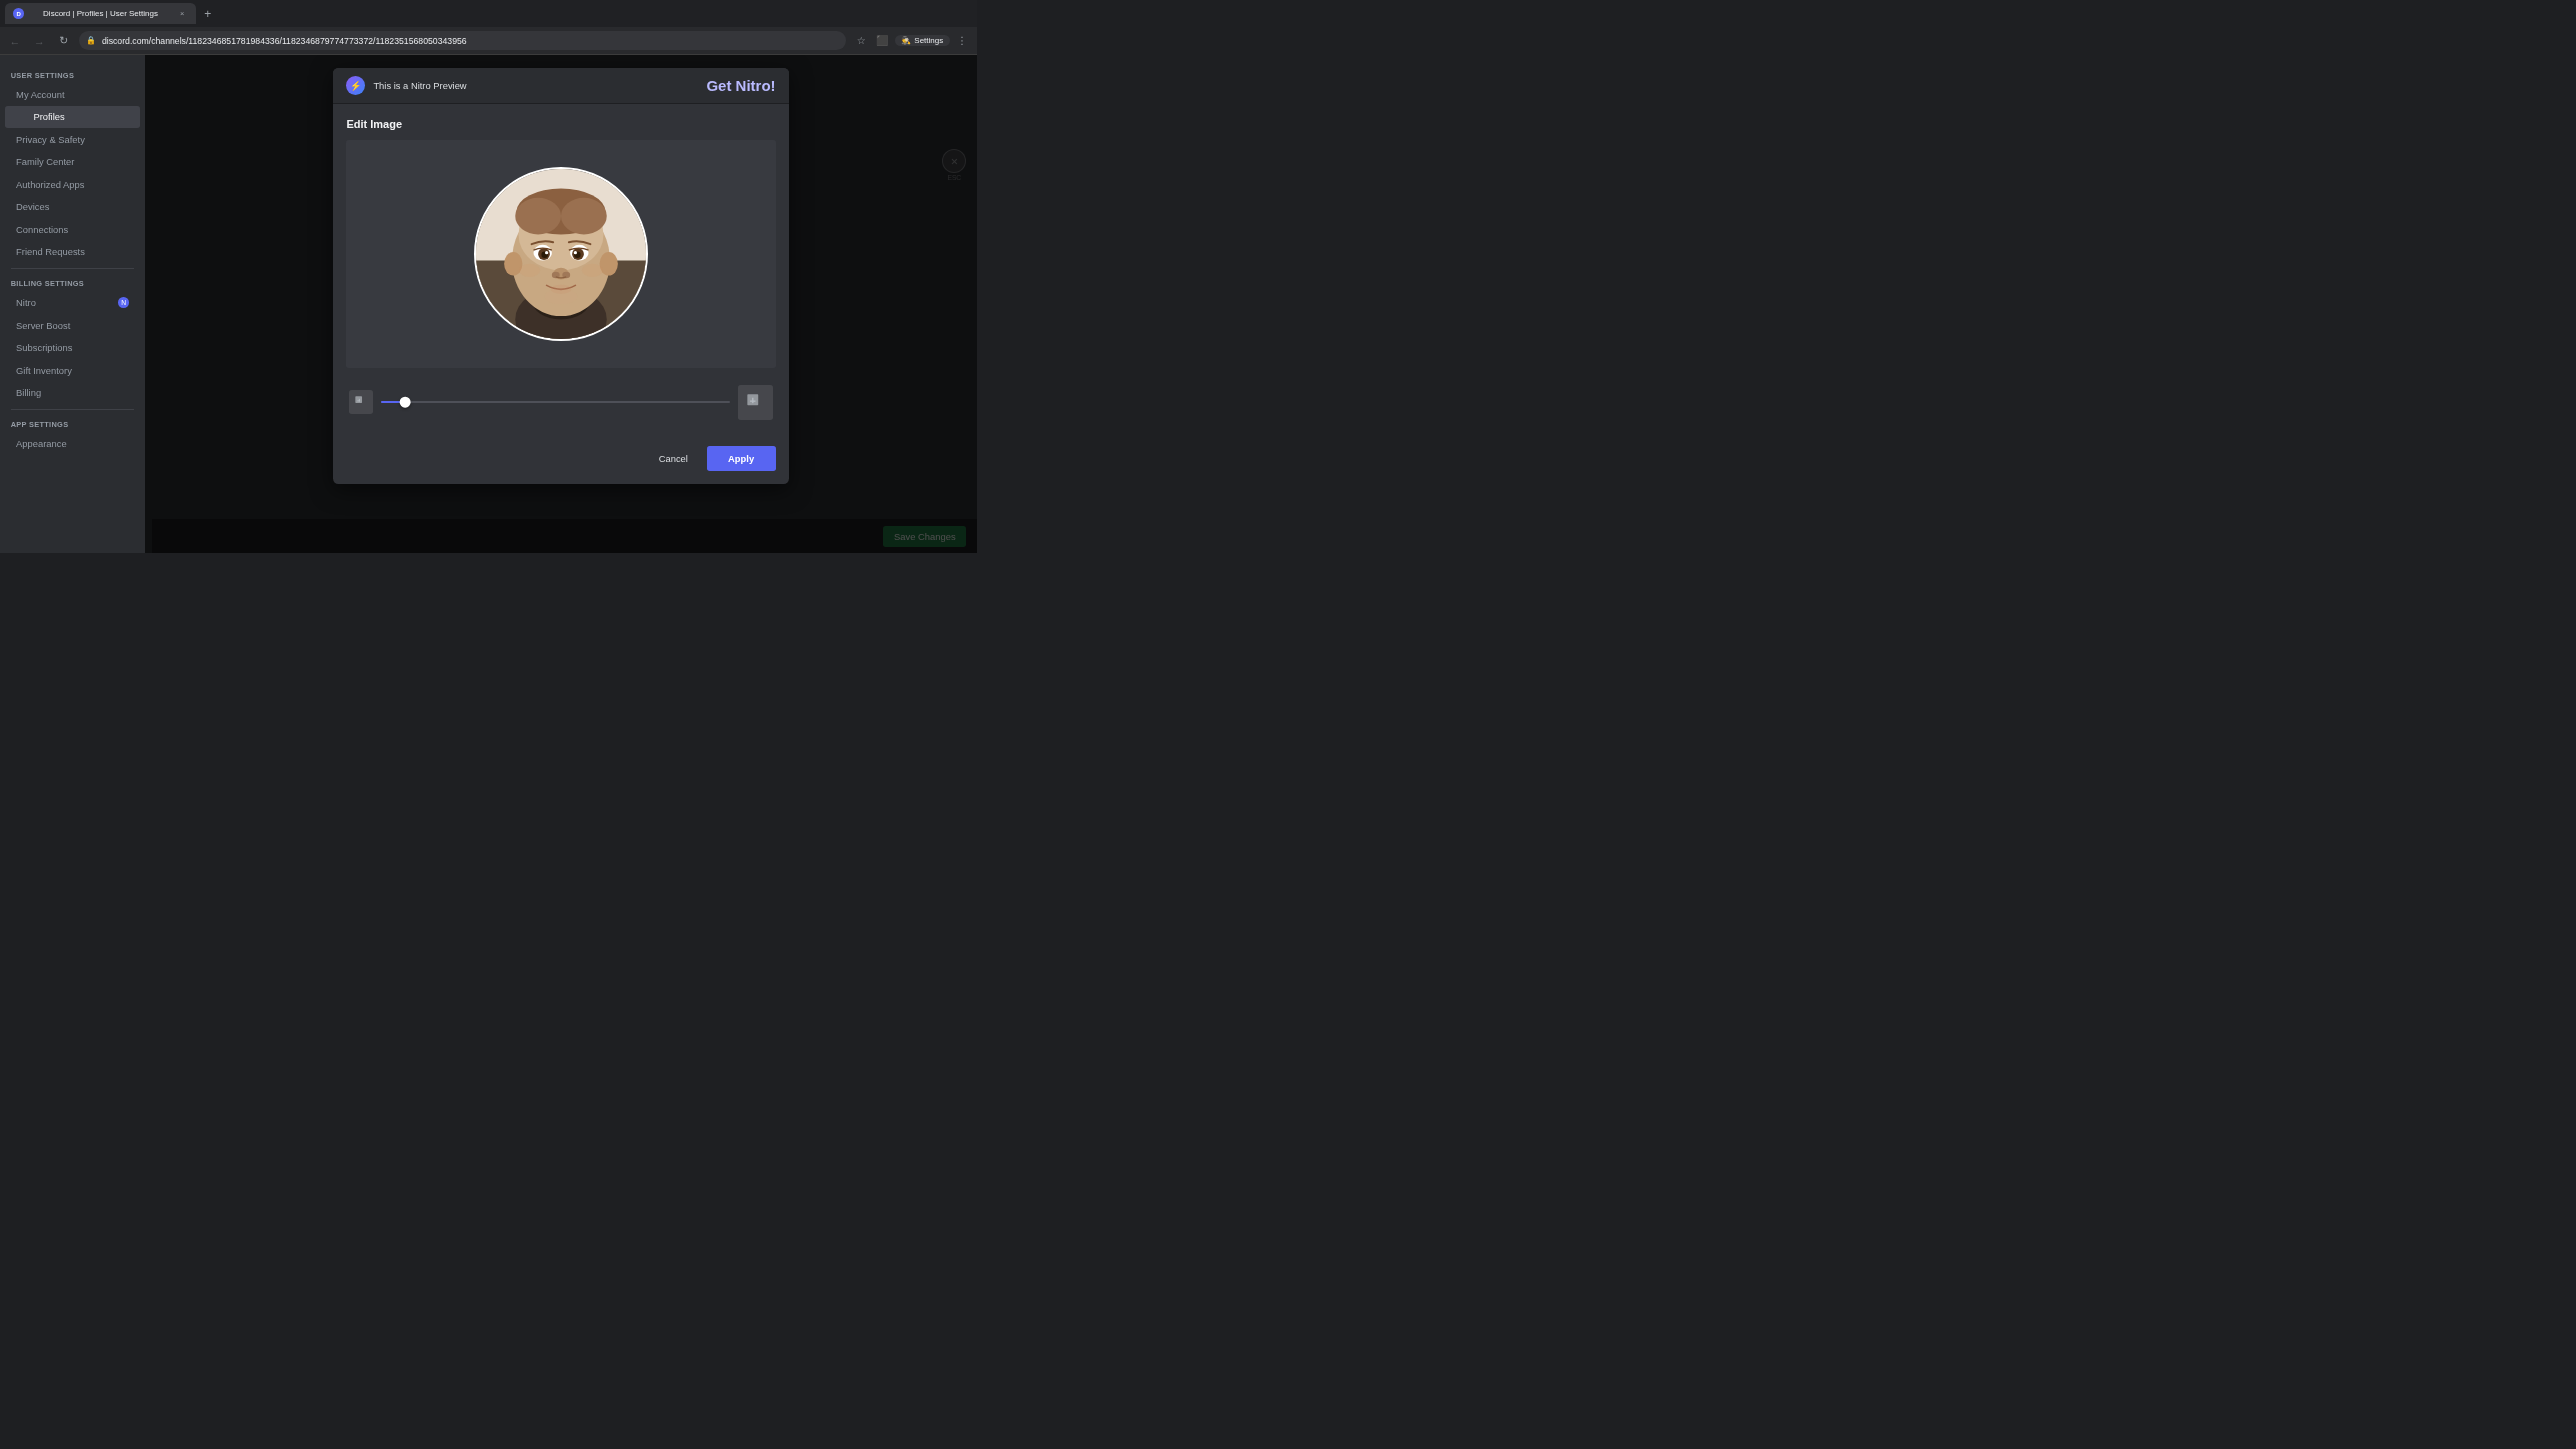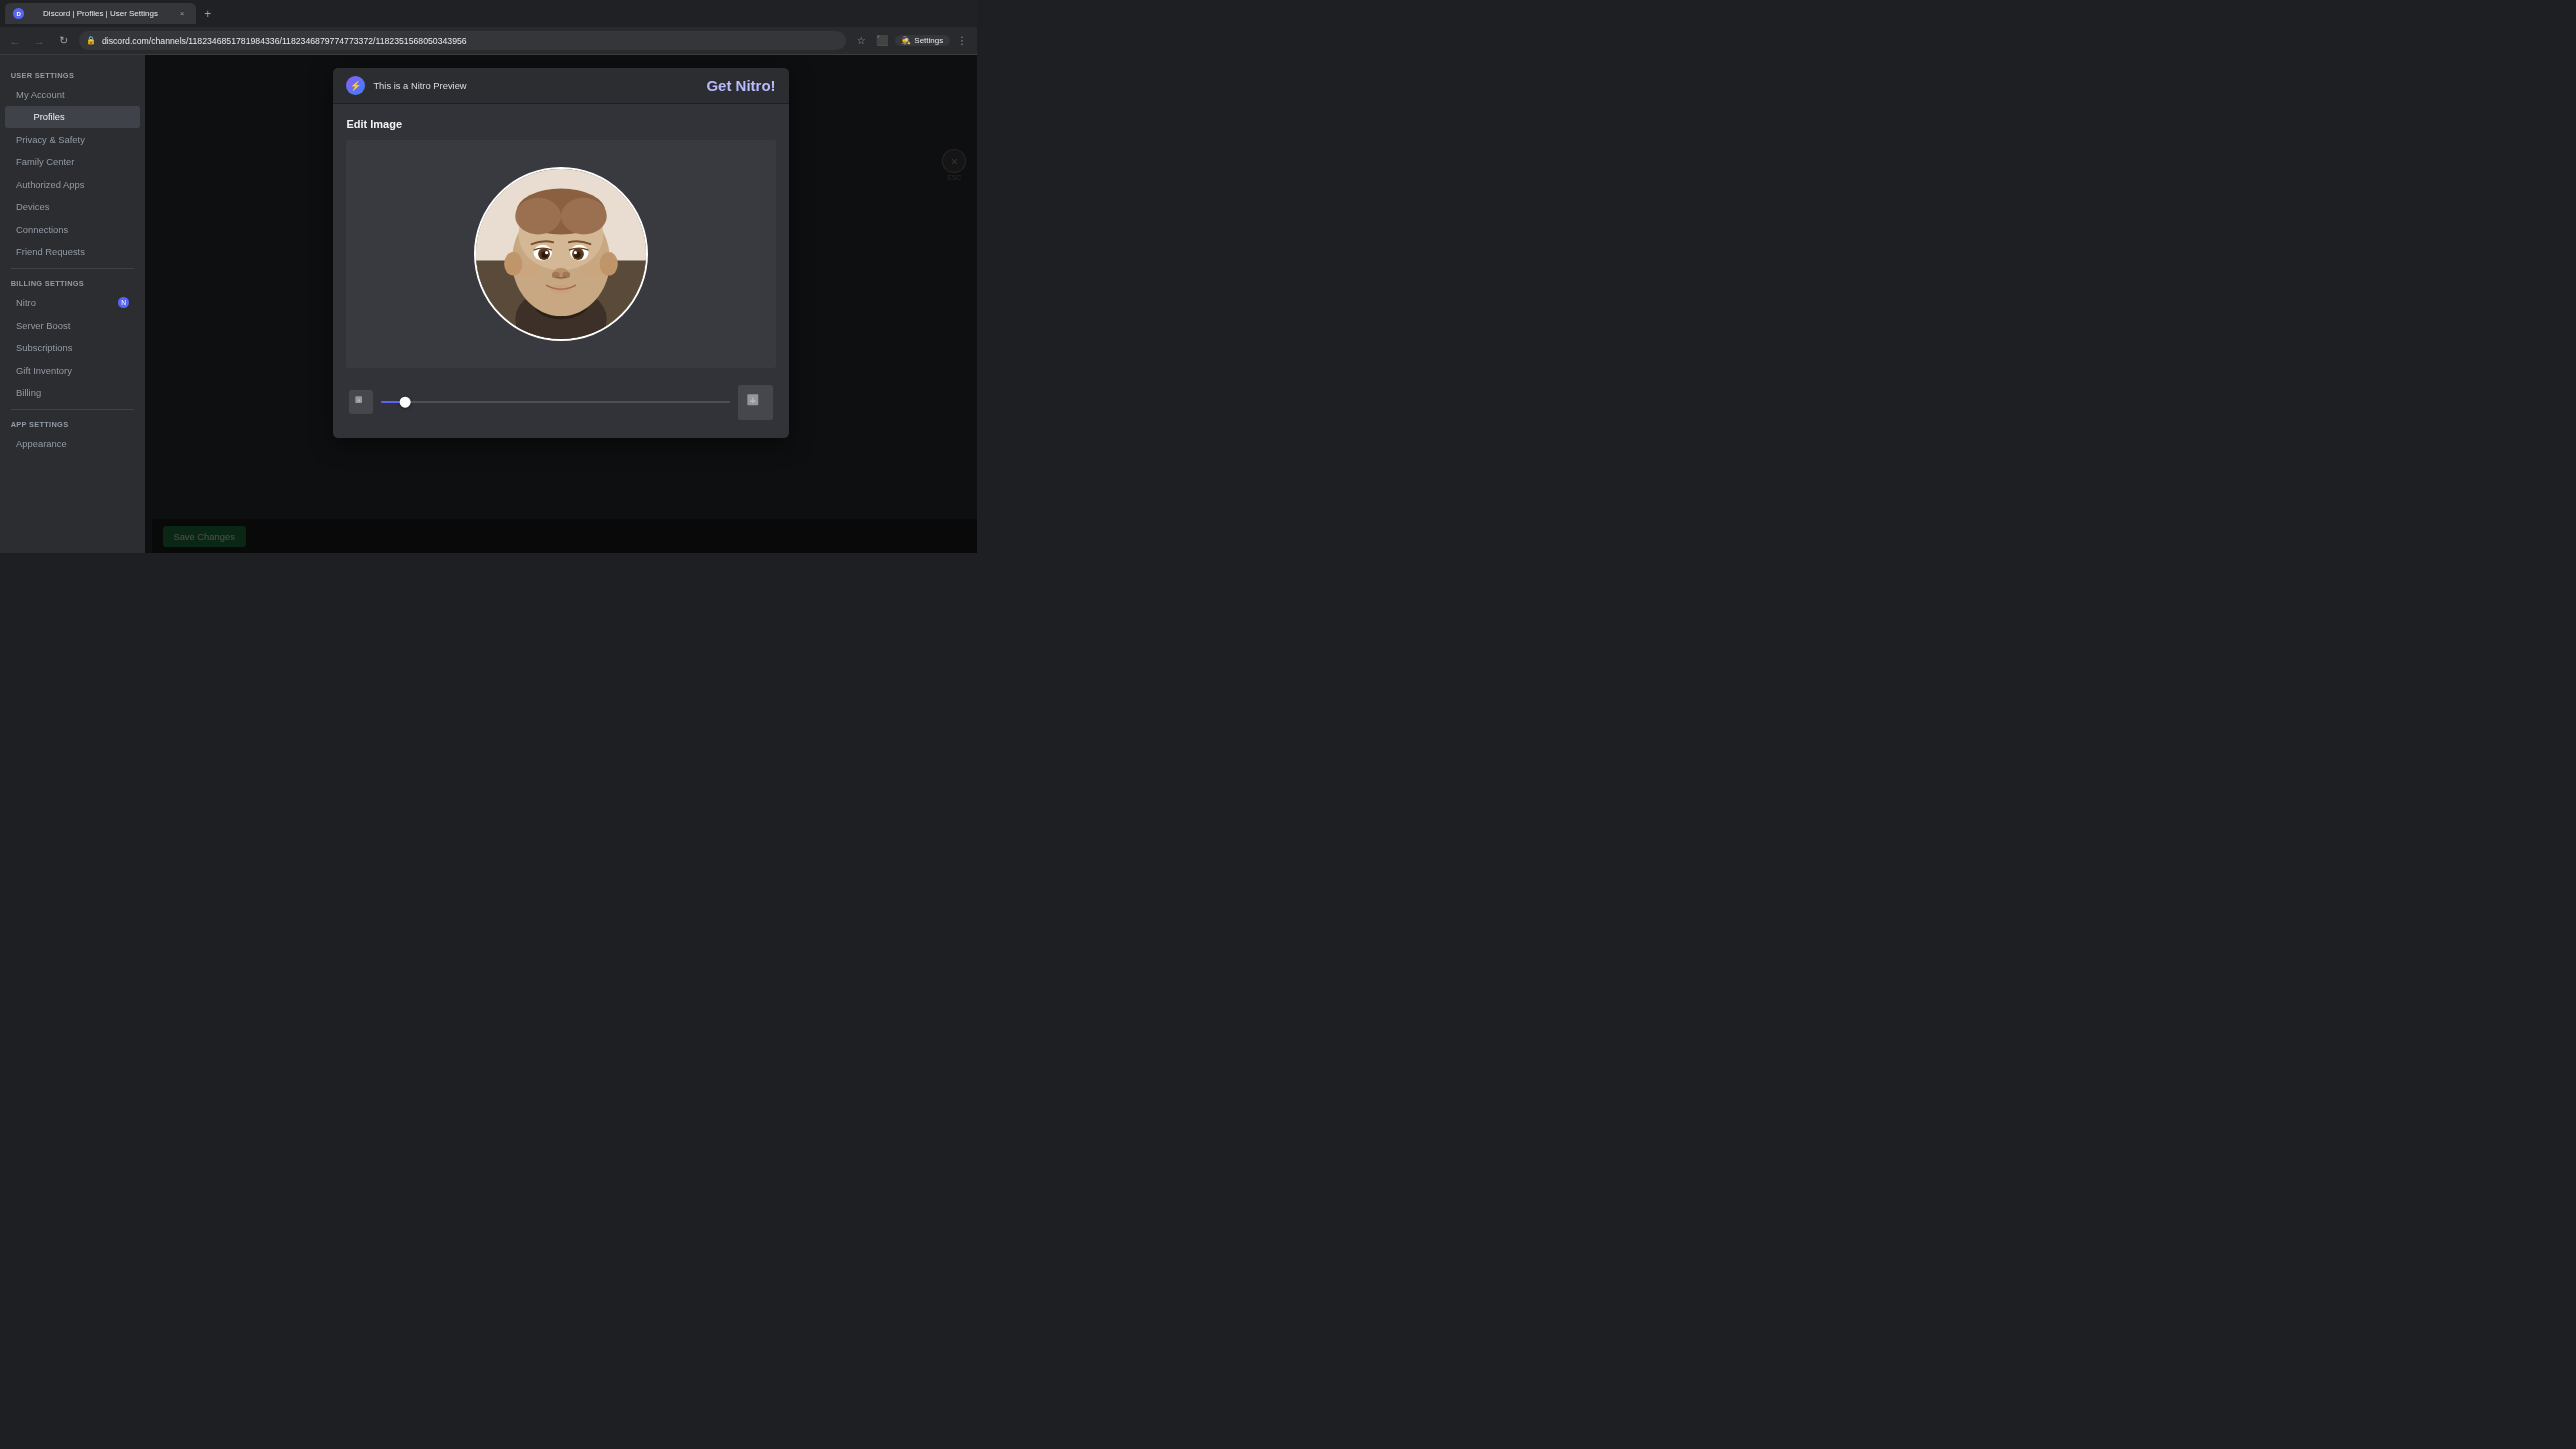--- a/index.html
+++ b/index.html
@@ -288,21 +288,21 @@
     
     .save-bar {
       position: absolute;
       bottom: 0;
       right: 0;
       left: 7px;
       height: 35px;
       background: #1e1f22;
       display: flex;
       align-items: center;
-      justify-content: flex-start;
+      justify-content: flex-end;
       padding: 0 10.7px;
       gap: 8px;
       z-index: 2;
     }
 
     .save-changes-btn {
       background: #248046;
       color: white;
       border: none;
       border-radius: 2.7px;
@@ -696,20 +696,24 @@
             <div class="zoom-icon-large">
               <svg width="19" height="19" viewBox="0 0 28 28" fill="none">
                 <rect x="2" y="2" width="16" height="16" rx="1" fill="#b5bac1" opacity="0.7"></rect>
                 <rect x="6" y="11" width="8" height="2" fill="#b5bac1"></rect>
                 <rect x="9" y="7" width="2" height="8" fill="#b5bac1"></rect>
               </svg>
             </div>
           </div>
         </div>
 
+        <div class="modal-footer">
+          <button class="cancel-btn">Cancel</button>
+          <button class="apply-btn">Apply</button>
+        </div>
 
       </div>
     </div>
 
     <div class="save-bar">
       <button class="save-changes-btn">Save Changes</button>
     </div>
 
   </div>
 </div>

